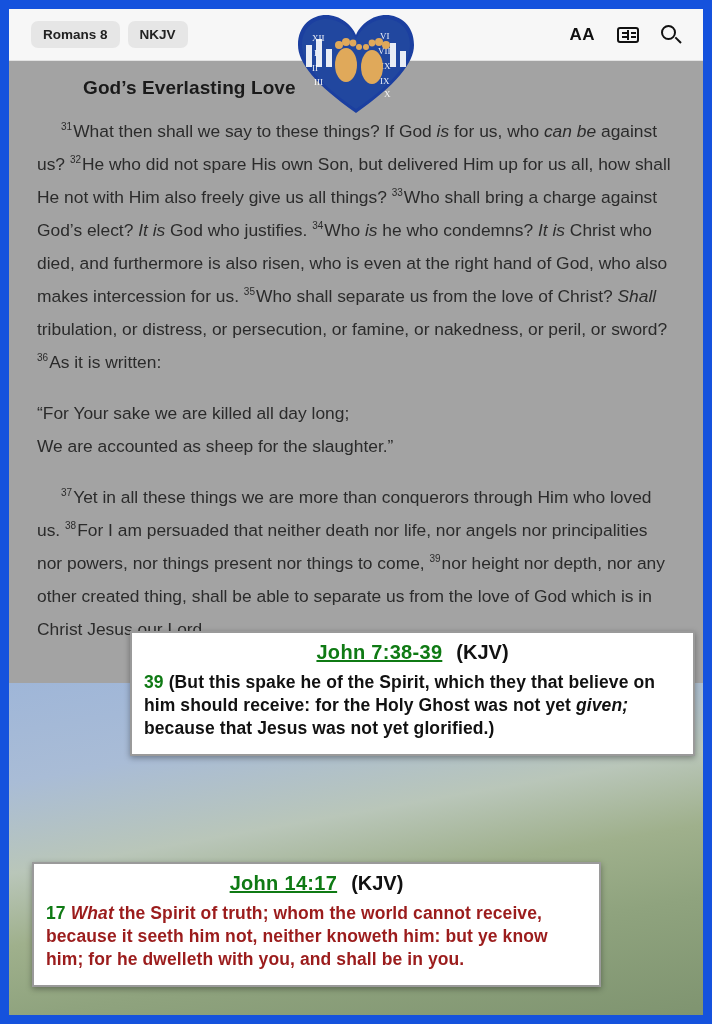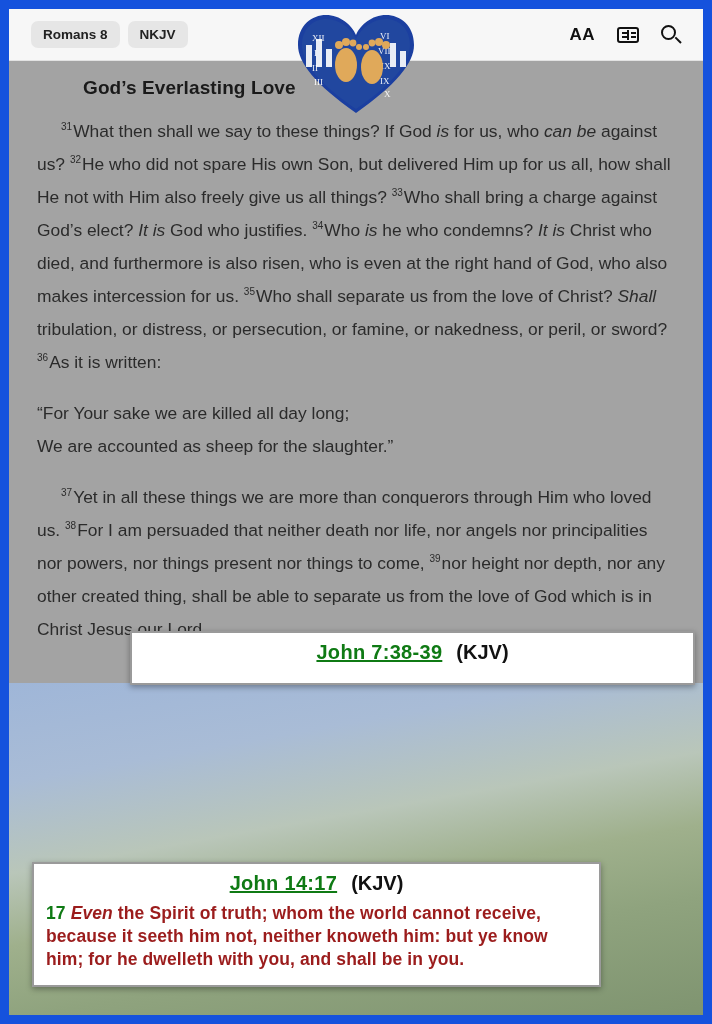--- a/index.html
+++ b/index.html
@@ -229,26 +229,27 @@
         </div>
     </div>
 
     <div class="wallpaper"></div>
 
     <div class="card" id="card-john738">
       <div class="card-head">
         <span class="card-ref">John 7:38-39</span><span class="card-ver">(KJV)</span>
       </div>
       <div class="card-body" id="body-john738">
+          <p><span class="num">39</span><span class="blk">(But this spake he of the Spirit, which they that believe on him should receive: for the Holy Ghost was not yet </span><em class="blk it">given;</em><span class="blk"> because that Jesus was not yet glorified.)</span></p>
         </div>
     </div>
 
     <div class="card" id="card-john1417">
       <div class="card-head">
         <span class="card-ref">John 14:17</span><span class="card-ver">(KJV)</span>
       </div>
       <div class="card-body" id="body-john1417">
-          <p><span class="num">17</span><em class="it">Even</em><span> the Spirit of truth; whom the world cannot receive, because it seeth him not, neither knoweth him: but ye know him; for he dwelleth with you, and shall be in you.</span></p>
+          <p><span class="num">17</span><em class="it">What</em><span> the Spirit of truth; whom the world cannot receive, because it seeth him not, neither knoweth him: but ye know him; for he dwelleth with you, and shall be in you.</span></p>
         </div>
     </div>
 
   </div>
 </div>
 
 </body></html>

